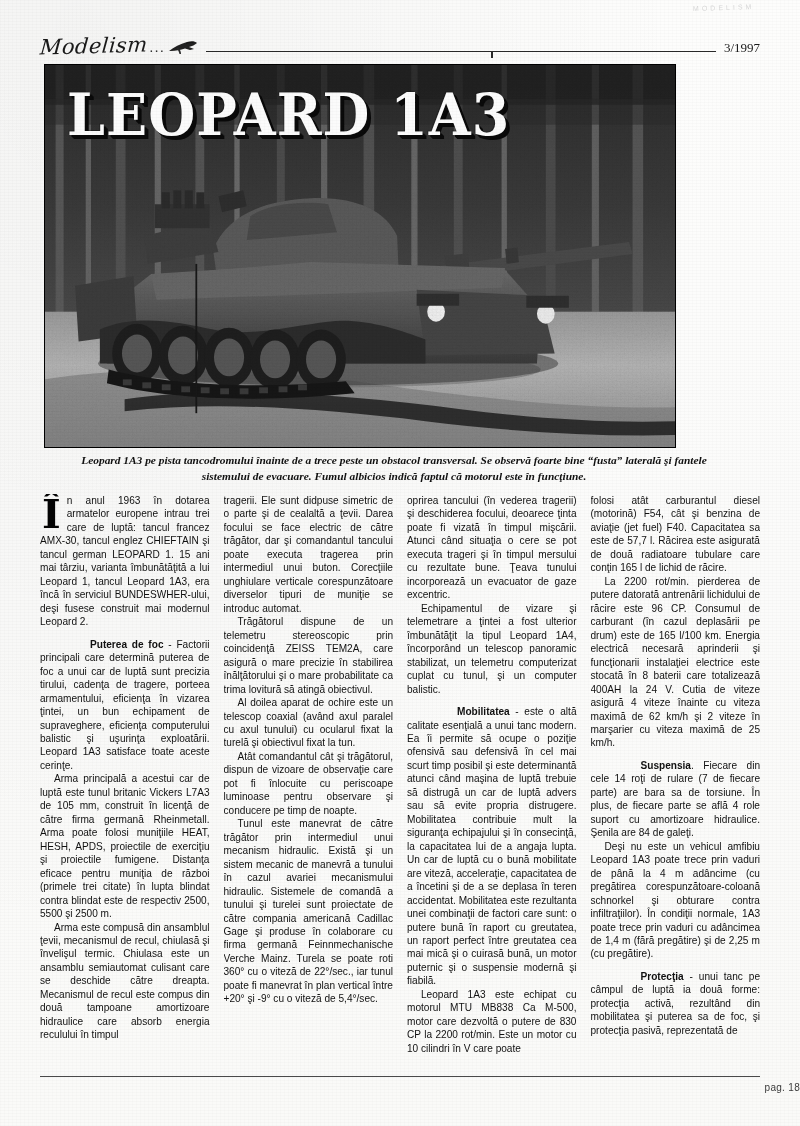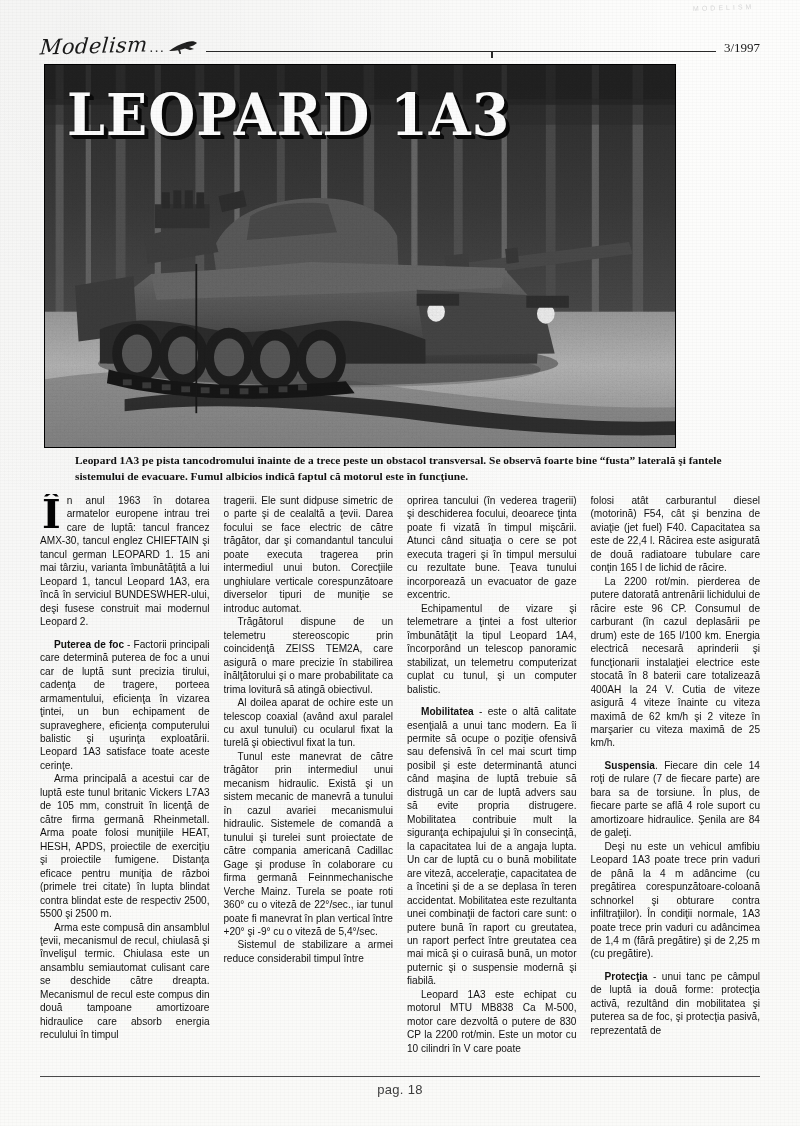--- a/index.html
+++ b/index.html
@@ -84,66 +84,66 @@
       4px 4px 0 #0a0a0a,
       2px 2px 0 #0a0a0a,
       -1px -1px 0 #15151566;
     transform:scaleY(1.08);
     transform-origin:left top;
     pointer-events:none;
   }
 
   
   .caption{
-    position:absolute;left:75px;top:452px;width:660px;
+    position:absolute;left:64px;top:452px;width:660px;
     font-family:"Liberation Serif", serif;
-    font-weight:bold;
+    font-style:italic;font-weight:bold;
     font-size:11.4px;line-height:1.42;
-    text-align:left;color:#111;
+    text-align:center;color:#111;
   }
 
   
   .cols{
     position:absolute;left:40px;top:494px;width:720px;height:576px;
     display:flex;gap:14px;
   }
   .col{
     width:170px;
     font-size:10.1px;
     line-height:1.335;
     text-align:justify;
     color:#111;
     position:relative;
     overflow:hidden;
   }
   .col p{margin:0;text-indent:14px;}
   .col p.first{text-indent:0;}
   .col p.gap{margin-top:9px;}
-  .col b{font-weight:bold;}
+  .col b{font-weight:bold;margin-left:36px;}
   .dropcap-para{position:relative;min-height:52px;}
   .dropcap{
     float:left;
     font-family:"DejaVu Serif", serif;
     font-weight:bold;
     font-size:40px;
     line-height:0.92;
     padding:1px 6px 0 2px;
     margin-top:1px;
     color:#050505;
   }
 
   
   .footer-rule{
     position:absolute;left:40px;top:1076px;width:720px;height:0;
     border-top:1.2px solid #4a4a4a;
   }
   .pagenum{
     position:absolute;left:0;right:0;top:1082px;
-    text-align:center;
-    font-size:13px;
+    text-align:right;
+    font-size:10px;
     color:#3c3c3c;
     letter-spacing:0.3px;
   }
 
   
   .grain{
     position:absolute;inset:0;pointer-events:none;
     opacity:0.05;
     background-image:
       repeating-linear-gradient(0deg, rgba(0,0,0,.35) 0 1px, transparent 1px 3px),
@@ -312,33 +312,33 @@
       <p class="first dropcap-para"><span class="dropcap">Î</span><span>n anul 1963 în dotarea armatelor europene intrau trei care de luptă: tancul francez AMX-30, tancul englez CHIEFTAIN şi tancul german LEOPARD 1. 15 ani mai târziu, varianta îmbunătăţită a lui Leopard 1, tancul Leopard 1A3, era încă în serviciul BUNDESWHER-ului, deşi fusese construit mai modernul Leopard 2.</span></p>
       <p class="gap"><b>Puterea de foc</b><span> - Factorii principali care determină puterea de foc a unui car de luptă sunt precizia tirului, cadenţa de tragere, porteea armamentului, eficienţa în vizarea ţintei, un bun echipament de supraveghere, eficienţa computerului balistic şi uşurinţa exploatării. Leopard 1A3 satisface toate aceste cerinţe.</span></p>
       <p><span>Arma principală a acestui car de luptă este tunul britanic Vickers L7A3 de 105 mm, construit în licenţă de către firma germană Rheinmetall. Arma poate folosi muniţiile HEAT, HESH, APDS, proiectile de exerciţiu şi proiectile fumigene. Distanţa eficace pentru muniţia de război (primele trei citate) în lupta blindat contra blindat este de respectiv 2500, 5500 şi 2500 m.</span></p>
       <p><span>Arma este compusă din ansamblul ţevii, mecanismul de recul, chiulasă şi învelişul termic. Chiulasa este un ansamblu semiautomat culisant care se deschide către dreapta. Mecanismul de recul este compus din două tampoane amortizoare hidraulice care absorb energia reculului în timpul</span></p>
     </div>
 
     <div class="col">
       <p class="first"><span>tragerii. Ele sunt didpuse simetric de o parte şi de cealaltă a ţevii. Darea focului se face electric de către trăgător, dar şi comandantul tancului poate executa tragerea prin intermediul unui buton. Corecţiile unghiulare verticale corespunzătoare diverselor tipuri de muniţie se introduc automat.</span></p>
       <p><span>Trăgătorul dispune de un telemetru stereoscopic prin coincidenţă ZEISS TEM2A, care asigură o mare precizie în stabilirea înălţătorului şi o mare probabilitate ca trima lovitură să atingă obiectivul.</span></p>
       <p><span>Al doilea aparat de ochire este un telescop coaxial (având axul paralel cu axul tunului) cu ocularul fixat la turelă şi obiectivul fixat la tun.</span></p>
+      <p><span>Atât comandantul cât şi trăgătorul, dispun de vizoare de observaţie care pot fi înlocuite cu periscoape luminoase pentru observare şi conducere pe timp de noapte.</span></p>
       <p><span>Tunul este manevrat de către trăgător prin intermediul unui mecanism hidraulic. Există şi un sistem mecanic de manevră a tunului în cazul avariei mecanismului hidraulic. Sistemele de comandă a tunului şi turelei sunt proiectate de către compania americană Cadillac Gage şi produse în colaborare cu firma germană Feinnmechanische Verche Mainz. Turela se poate roti 360° cu o viteză de 22°/sec., iar tunul poate fi manevrat în plan vertical între +20° şi -9° cu o viteză de 5,4°/sec.</span></p>
-      <p><span>Sistemul de stabilizare a armei reduce considerabil timpul între</span></p>
     </div>
 
     <div class="col">
       <p class="first"><span>oprirea tancului (în vederea tragerii) şi deschiderea focului, deoarece ţinta poate fi vizată în timpul mişcării. Atunci când situaţia o cere se pot executa trageri şi în timpul mersului cu rezultate bune. Ţeava tunului incorporează un evacuator de gaze excentric.</span></p>
       <p><span>Echipamentul de vizare şi telemetrare a ţintei a fost ulterior îmbunătăţit la tipul  Leopard 1A4, încorporând un telescop panoramic stabilizat, un telemetru computerizat cuplat cu tunul, şi un computer balistic.</span></p>
       <p class="gap"><b>Mobilitatea</b><span> - este o altă calitate esenţială a unui tanc modern. Ea îi permite să ocupe o poziţie ofensivă sau defensivă în cel mai scurt timp posibil şi este determinantă atunci când maşina de luptă trebuie să distrugă un car de luptă advers sau să evite propria distrugere. Mobilitatea contribuie mult la siguranţa echipajului şi în consecinţă, la capacitatea lui de a angaja lupta. Un car de luptă cu o bună mobilitate are viteză, acceleraţie, capacitatea de a încetini şi de a se deplasa în teren accidentat. Mobilitatea este rezultanta unei combinaţii de factori care sunt: o putere bună în raport cu greutatea, un raport perfect între greutatea cea mai mică şi o cuirasă bună, un motor puternic şi o suspensie modernă şi fiabilă.</span></p>
       <p><span>Leopard 1A3 este echipat cu motorul MTU MB838 Ca M-500, motor care dezvoltă o putere de 830 CP la 2200 rot/min. Este un motor cu 10 cilindri în V care poate</span></p>
     </div>
 
     <div class="col">
-      <p class="first"><span>folosi atât carburantul diesel (motorină) F54, cât şi benzina de aviaţie (jet fuel) F40. Capacitatea sa este de 22,4 l. Răcirea este asigurată de două radiatoare tubulare care conţin 165 l de lichid de răcire.</span></p>
+      <p class="first"><span>folosi atât carburantul diesel (motorină) F54, cât şi benzina de aviaţie (jet fuel) F40. Capacitatea sa este de 57,7 l. Răcirea este asigurată de două radiatoare tubulare care conţin 165 l de lichid de răcire.</span></p>
       <p><span>La 2200 rot/min. pierderea de putere datorată antrenării lichidului de răcire este 96 CP. Consumul de carburant (în cazul deplasării pe drum) este de 165 l/100 km. Energia electrică necesară aprinderii şi funcţionarii instalaţiei electrice este stocată în 8 baterii care totalizează 400AH la 24 V. Cutia de viteze asigură 4 viteze înainte cu viteza maximă de 62 km/h şi 2 viteze în marşarier cu viteza maximă de 25 km/h.</span></p>
       <p class="gap"><b>Suspensia</b><span>. Fiecare din cele 14 roţi de rulare (7 de fiecare parte) are bara sa de torsiune. În plus, de fiecare parte se află 4 role suport cu amortizoare hidraulice. Şenila are 84 de galeţi.</span></p>
       <p><span>Deşi nu este un vehicul amfibiu Leopard 1A3 poate trece prin vaduri de până la 4 m adâncime (cu pregătirea corespunzătoare-coloană schnorkel şi obturare contra infiltraţiilor). În condiţii normale, 1A3 poate trece prin vaduri cu adâncimea de 1,4 m (fără pregătire) şi de 2,25 m (cu pregătire).</span></p>
       <p class="gap"><b>Protecţia</b><span> - unui tanc pe câmpul de luptă ia două forme: protecţia activă, rezultând din mobilitatea şi puterea sa de foc, şi protecţia pasivă, reprezentată de</span></p>
     </div>
   </div>
 
   <div class="footer-rule"></div>
   <div class="pagenum">pag. 18</div>
 

